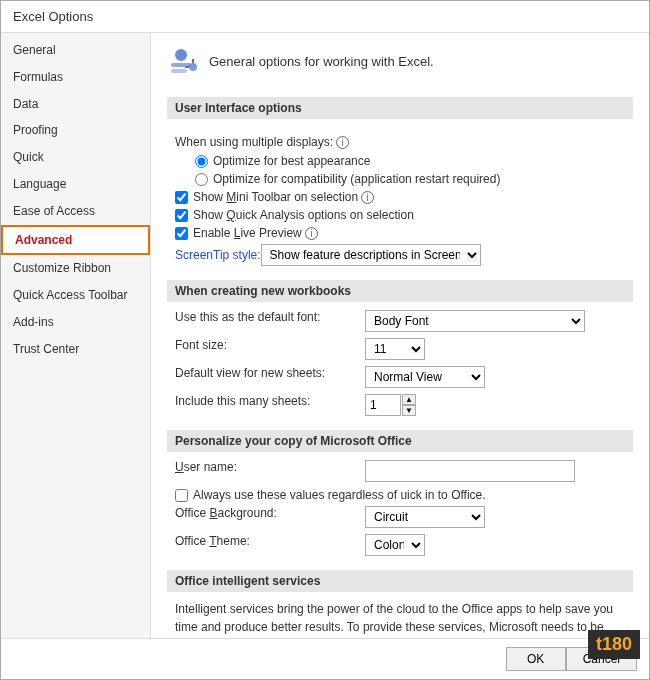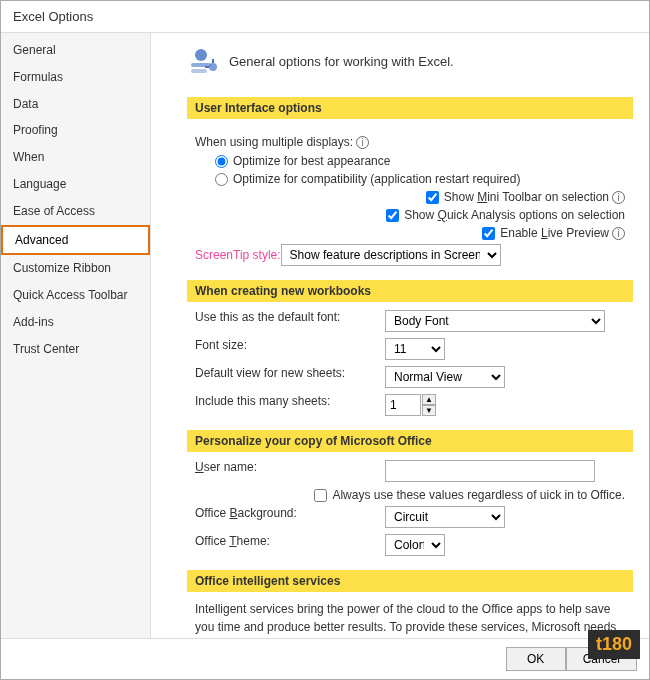--- a/index.html
+++ b/index.html
@@ -21,21 +21,20 @@
       font-size: 13px;
       font-weight: normal;
       border-bottom: 1px solid #ddd;
       color: #333;
     }
 
     .dialog-body {
       display: flex;
       flex: 1;
       overflow: hidden;
-      gap: 20px;
     }
 
     
     .sidebar {
       width: 150px;
       background: #f5f5f5;
       border-right: 1px solid #ddd;
       padding: 4px 0;
       overflow-y: auto;
       flex-shrink: 0;
@@ -45,21 +44,22 @@
       padding: 5px 12px;
       cursor: pointer;
       color: #333;
       font-size: 12px;
       line-height: 1.4;
     }
 
     .sidebar-item.active {
       background: #fff;
       border: 2px solid #e07010;
-      color: #000000;
+      color: #b91c1c;
+      font-weight: bold;
     }
 
     
     .main-content {
       flex: 1;
       overflow-y: auto;
       padding: 12px 16px;
       background: #fff;
     }
 
@@ -80,21 +80,21 @@
     .page-header-text {
       font-size: 13px;
       color: #333;
     }
 
     .section {
       margin-bottom: 14px;
     }
 
     .section-header {
-      background: #fde047;
+      background: #e5e5e5;
       padding: 4px 8px;
       font-weight: bold;
       font-size: 12px;
       color: #333;
       margin-bottom: 8px;
     }
 
     .section-content {
       padding: 0 8px;
     }
@@ -123,21 +123,20 @@
     .radio-row input[type="radio"] {
       margin-right: 5px;
     }
 
     .checkbox-row {
       display: flex;
       align-items: center;
       margin-bottom: 4px;
       font-size: 12px;
       color: #333;
-      justify-content: flex-end;
     }
 
     .checkbox-row input[type="checkbox"] {
       margin-right: 5px;
     }
 
     .info-icon {
       display: inline-block;
       width: 13px;
       height: 13px;
@@ -240,21 +239,21 @@
     }
 
     .screentip-row {
       display: flex;
       align-items: center;
       margin-bottom: 6px;
       font-size: 12px;
     }
 
     .screentip-label {
-      color: #ec4899;
+      color: #1d4ed8;
     }
 
     .intelligent-text {
       font-size: 12px;
       color: #333;
       line-height: 1.5;
     }
 
     
     .dialog-footer {
@@ -309,21 +308,21 @@
       <div class="sidebar-item">
         <span>Formulas</span>
       </div>
       <div class="sidebar-item">
         <span>Data</span>
       </div>
       <div class="sidebar-item">
         <span>Proofing</span>
       </div>
       <div class="sidebar-item">
-        <span>When</span>
+        <span>Quick</span>
       </div>
       <div class="sidebar-item">
         <span>Language</span>
       </div>
       <div class="sidebar-item">
         <span>Ease of Access</span>
       </div>
       <div class="sidebar-item active">
         <span>Advanced</span>
       </div>

